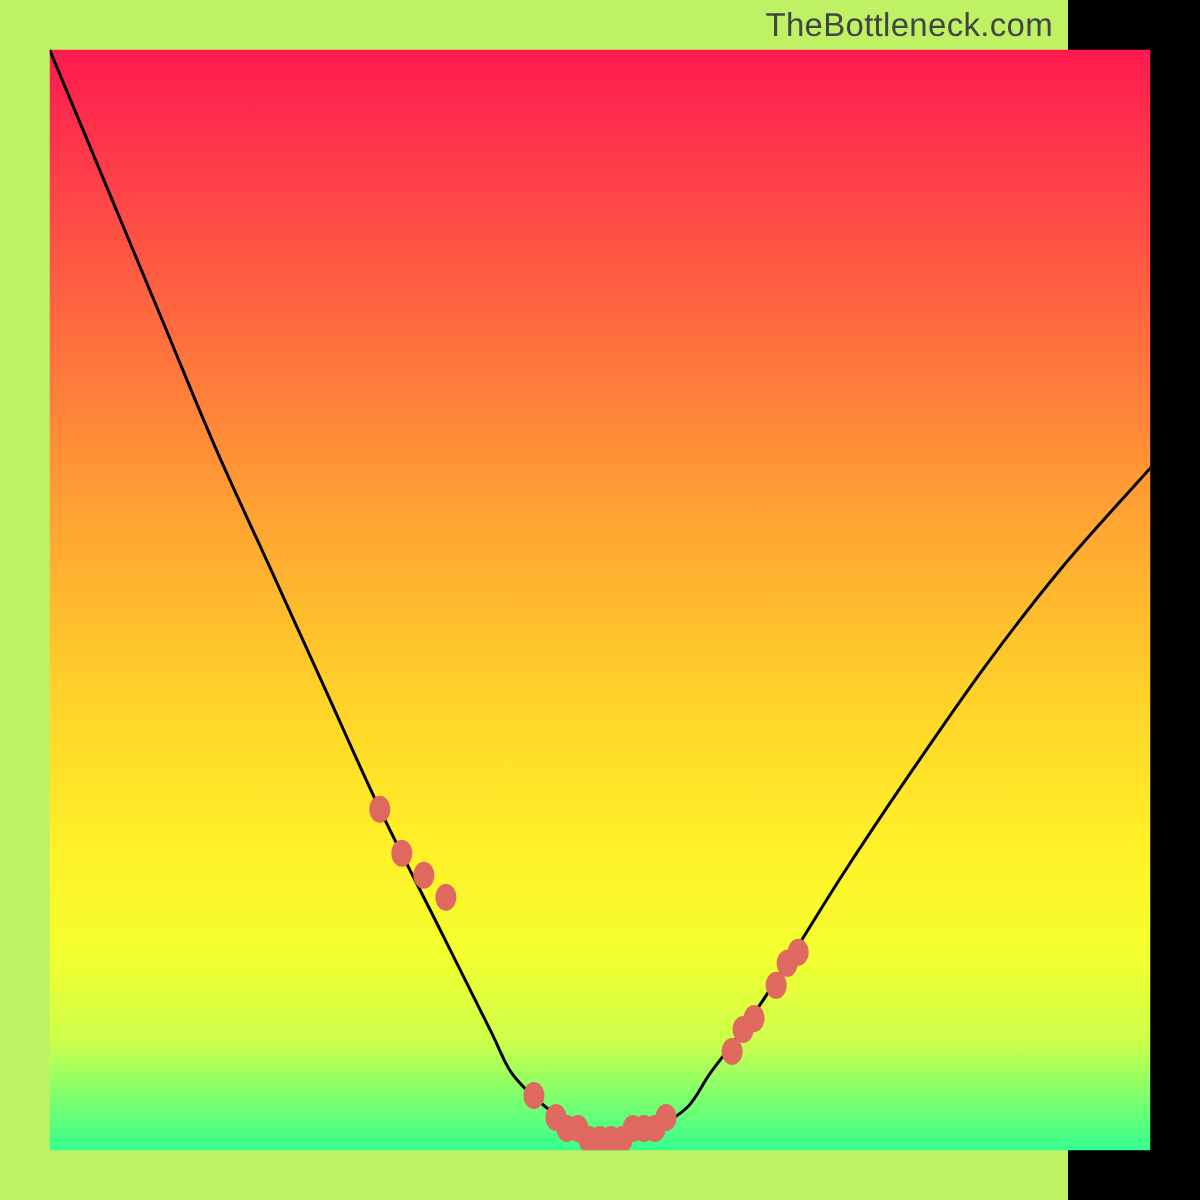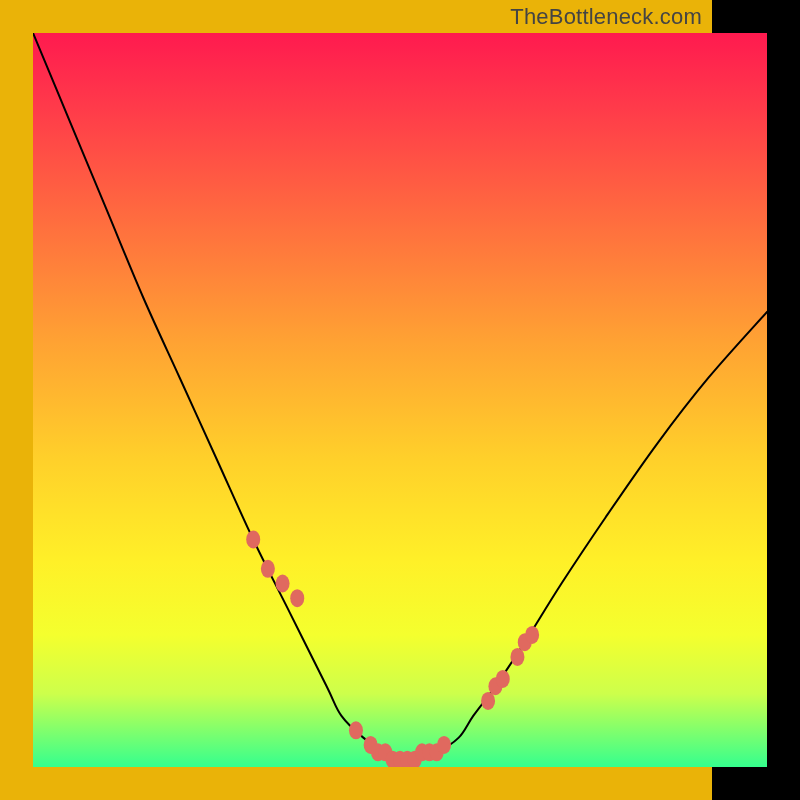--- a/index.html
+++ b/index.html
@@ -8,21 +8,21 @@
     width: 800px;
     height: 800px;
     overflow: hidden;
     background: #000;
     font-family: Arial, Helvetica, sans-serif;
   }
   .frame {
     position: relative;
     width: 712px;
     height: 800px;
-    background: #eab308;
+    background: #bef264;
   }
   .watermark {
     position: absolute;
     top: 4px;
     right: 10px;
     color: #444;
     font-size: 22px;
     letter-spacing: 0.2px;
     font-weight: 500;
     z-index: 5;

